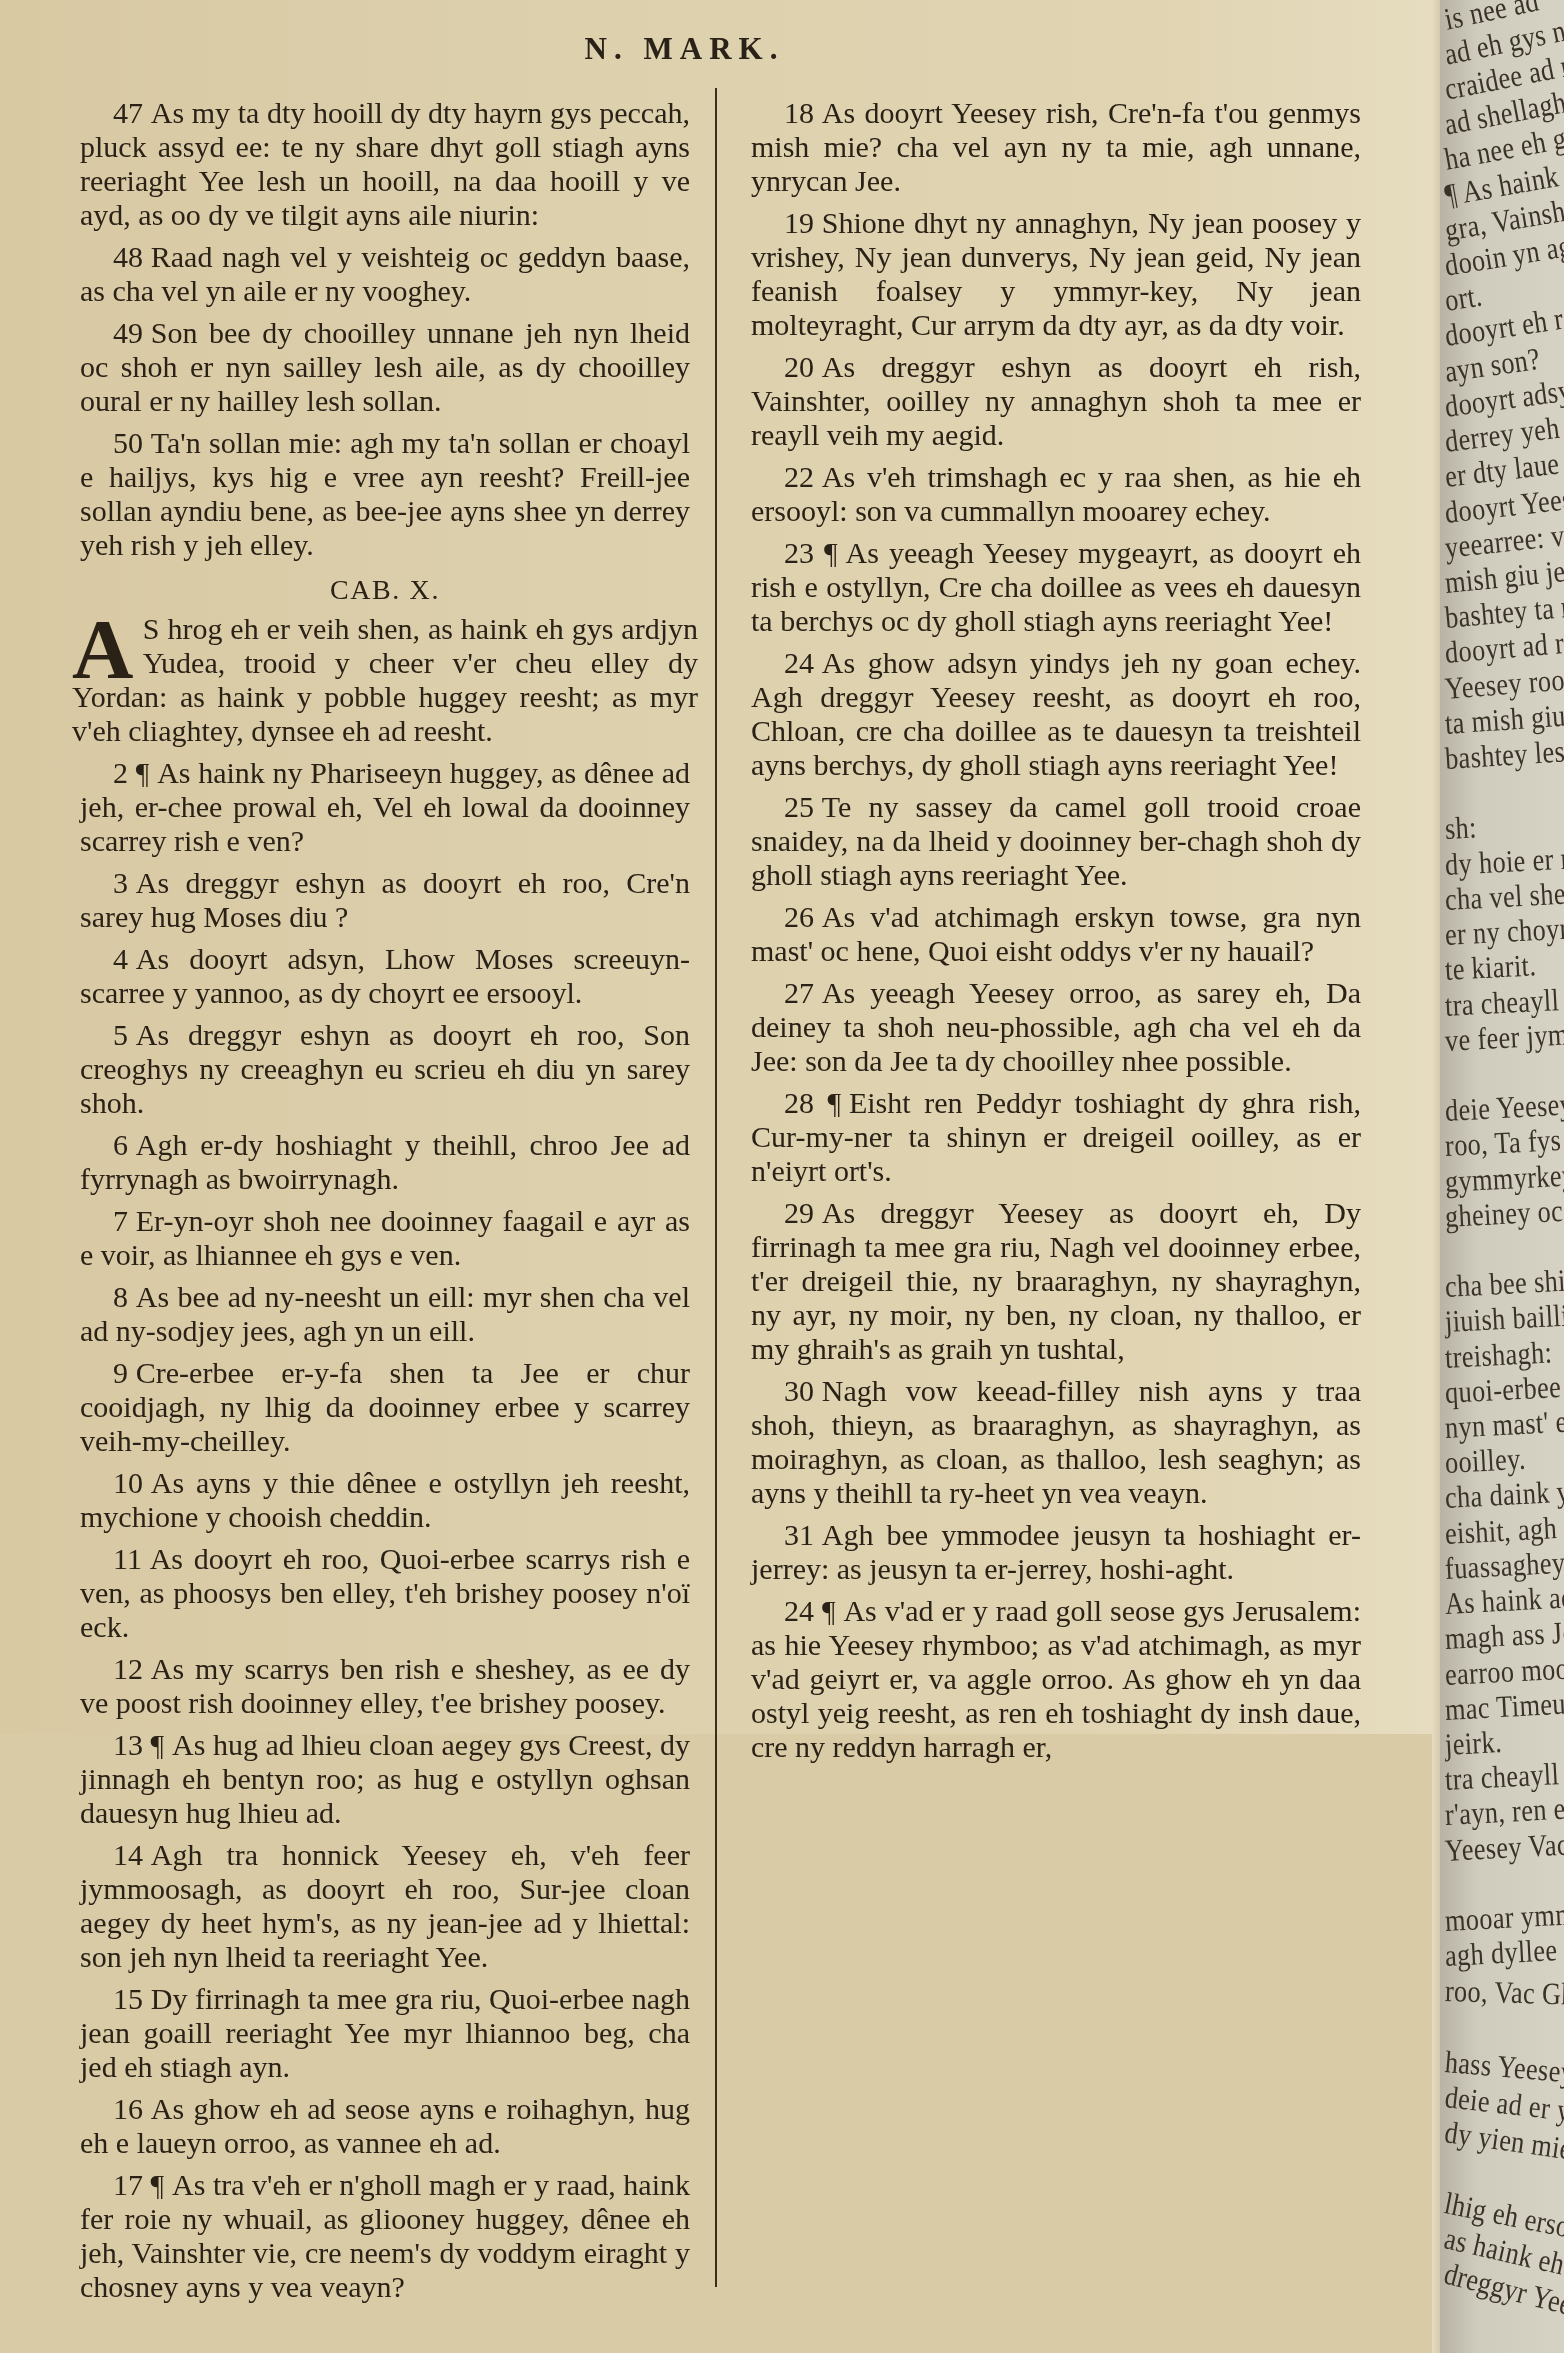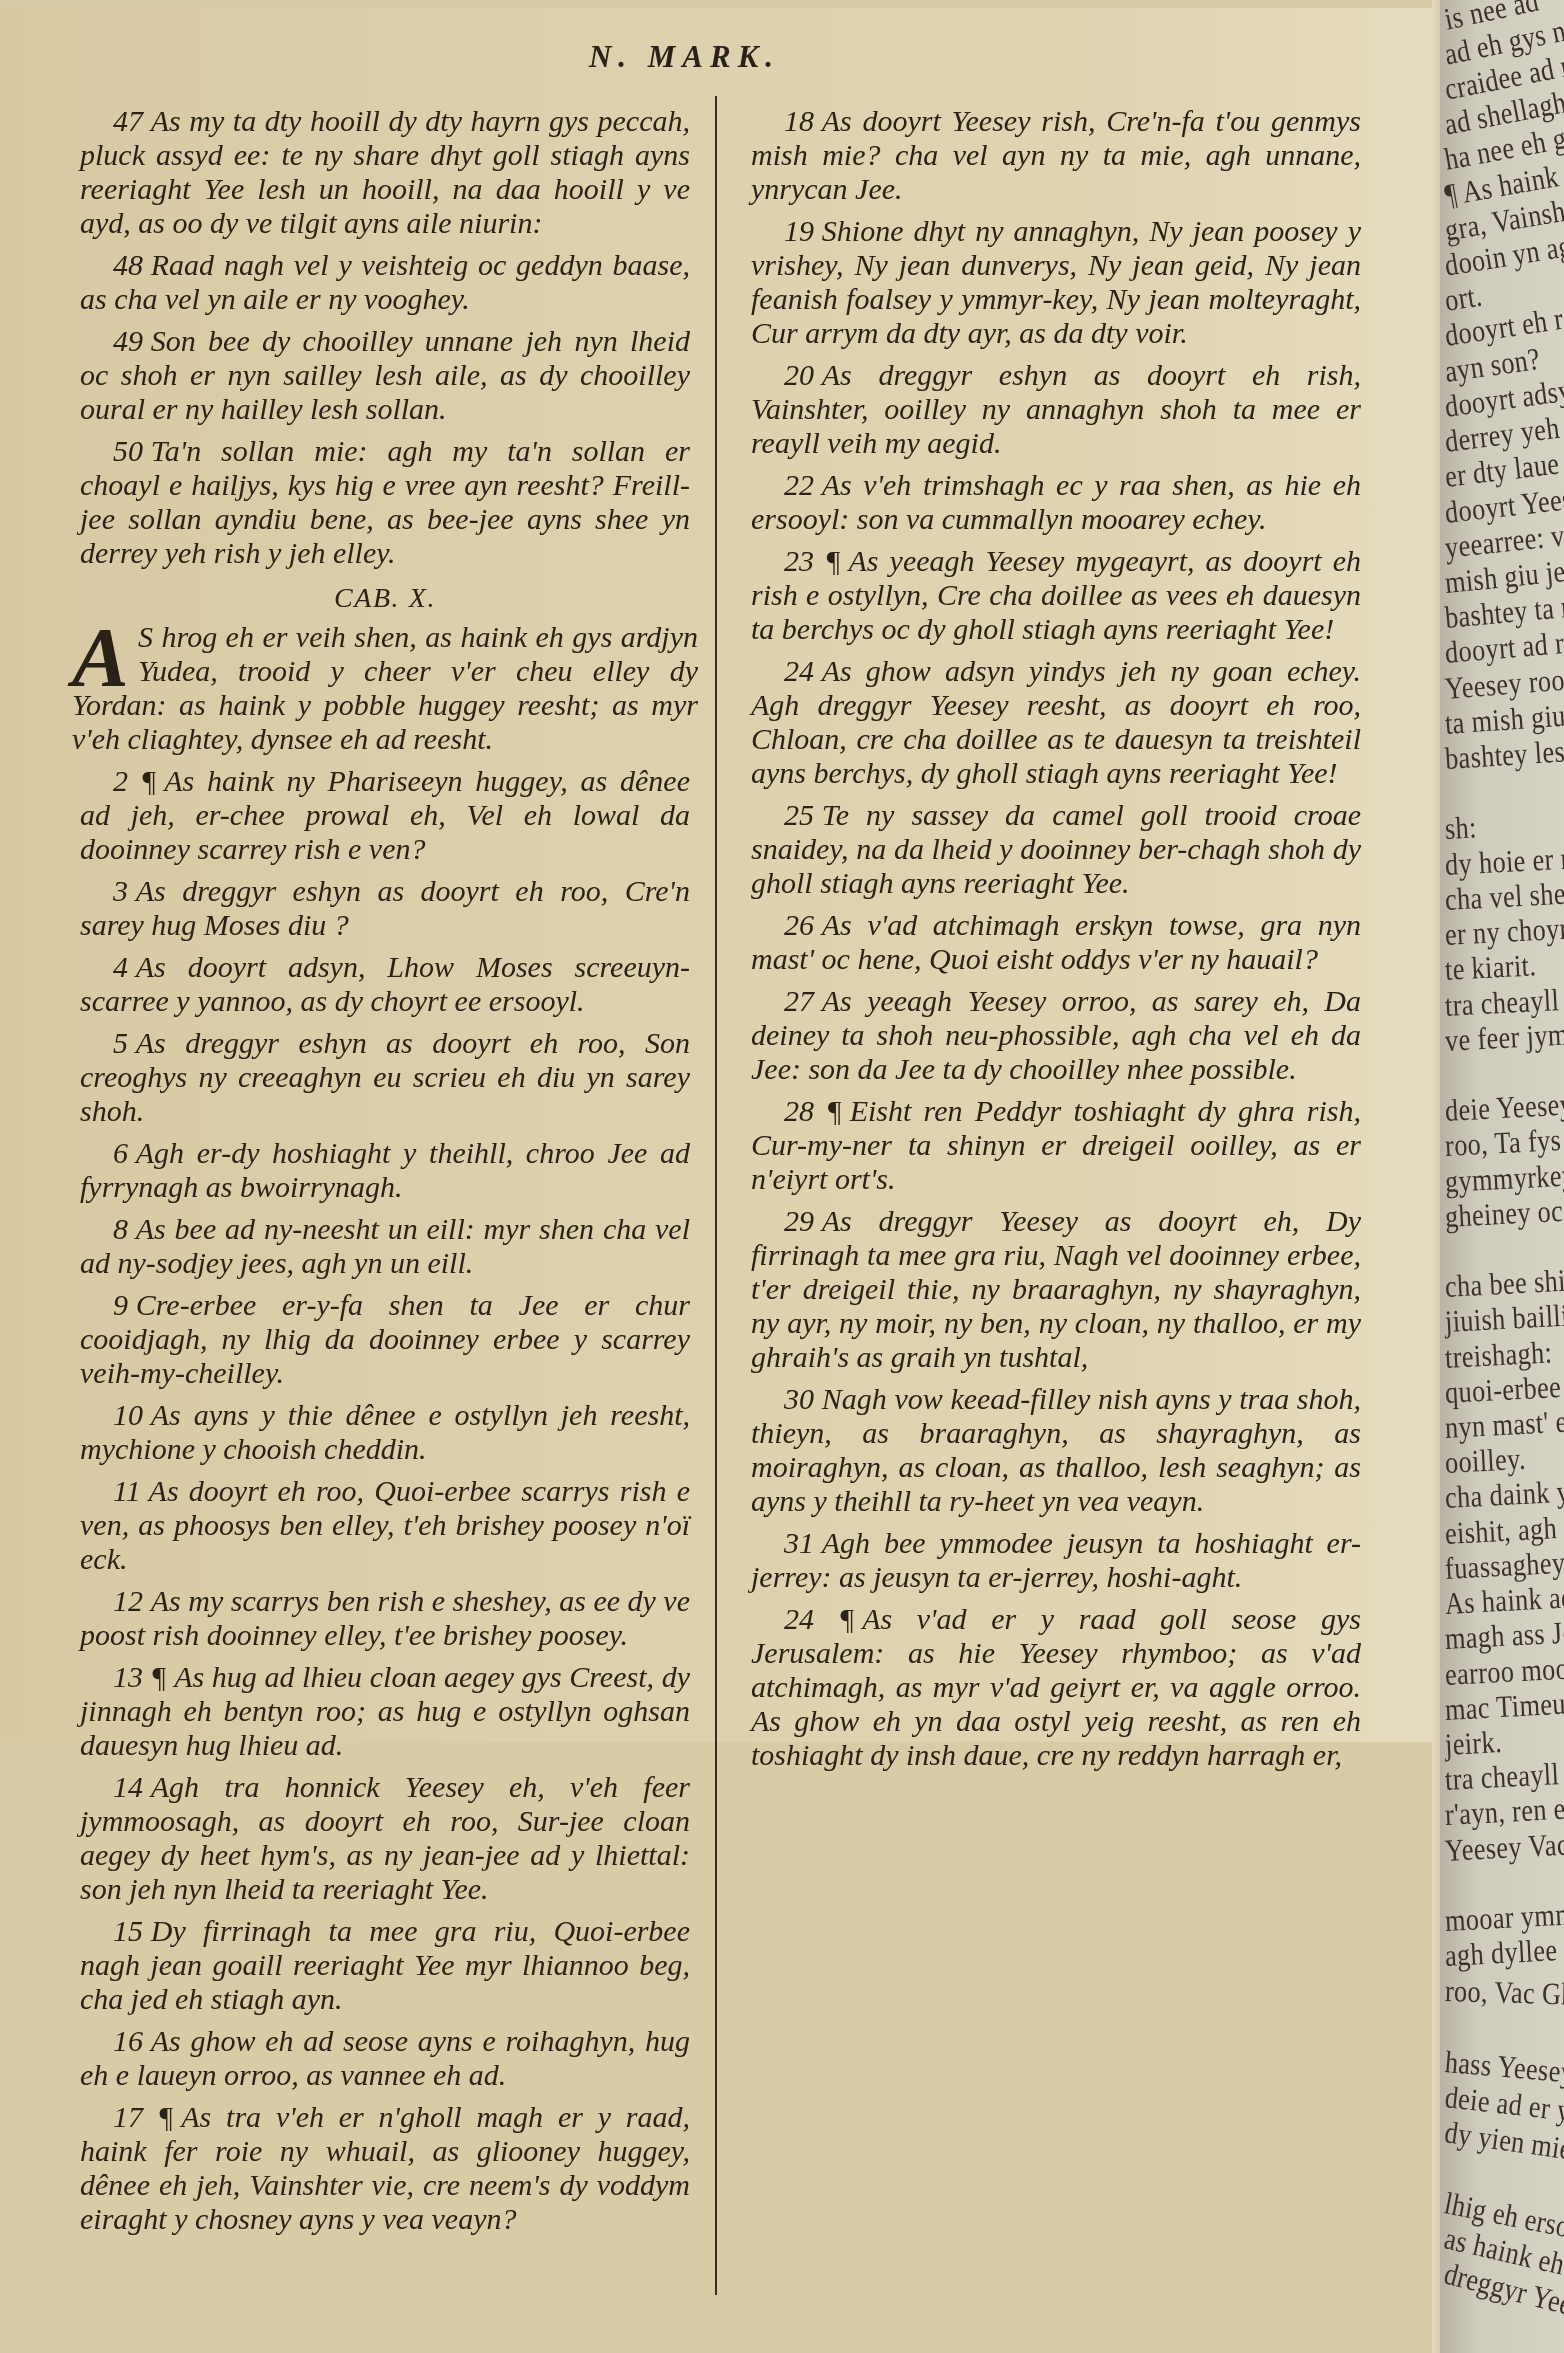--- a/index.html
+++ b/index.html
@@ -3,23 +3,22 @@
 <meta charset="utf-8">
 <style>
   html, body { margin: 0; padding: 0; }
   body {
     width: 1565px; height: 2354px; overflow: hidden; position: relative;
     background: #d9cba6;
     font-family: "Liberation Serif", "DejaVu Serif", serif;
     color: #2b2217;
   }
   .page {
-    position: absolute; left: 0; top: 8px; width: 1432px; height: 1734px;
+    position: absolute; left: 0; top: 0; width: 1432px; height: 1734px;
     background: linear-gradient(90deg, #d8c9a3 0%, #ddd0ad 40%, #e0d4b2 80%, #e6dcbf 100%);
-    font-style: italic;
   }
   .page-edge {
     position: absolute; left: 1432px; top: 0; width: 14px; height: 2354px;
     background: linear-gradient(90deg, #e7dcc0, #c7bca3);
   }
   .facing {
     position: absolute; left: 1440px; top: 0; width: 125px; height: 2354px;
     background: linear-gradient(90deg, #b8b3a4 0%, #cfcbbd 30%, #d6d2c4 100%);
     overflow: hidden;
   }
@@ -71,20 +70,21 @@
     <div class="chapter-title">CAB. X.</div>
     <p class="dropcap-para">
       <span class="dropcap">A</span><span>S hrog eh er veih shen, as haink eh gys ardjyn Yudea, trooid y cheer v'er cheu elley dy Yordan: as haink y pobble huggey reesht; as myr v'eh cliaghtey, dynsee eh ad reesht.</span>
     </p>
     <div id="left-verses">
         <p class="verse"><span class="num">2 ¶</span><span>As haink ny Phariseeyn huggey, as dênee ad jeh, er-chee prowal eh, Vel eh lowal da dooinney scarrey rish e ven?</span></p>
         <p class="verse"><span class="num">3</span><span>As dreggyr eshyn as dooyrt eh roo, Cre'n sarey hug Moses diu ?</span></p>
         <p class="verse"><span class="num">4</span><span>As dooyrt adsyn, Lhow Moses screeuyn-scarree y yannoo, as dy choyrt ee ersooyl.</span></p>
         <p class="verse"><span class="num">5</span><span>As dreggyr eshyn as dooyrt eh roo, Son creoghys ny creeaghyn eu scrieu eh diu yn sarey shoh.</span></p>
         <p class="verse"><span class="num">6</span><span>Agh er-dy hoshiaght y theihll, chroo Jee ad fyrrynagh as bwoirrynagh.</span></p>
+        <p class="verse"><span class="num">7</span><span>Er-yn-oyr shoh nee dooinney faagail e ayr as e voir, as lhiannee eh gys e ven.</span></p>
         <p class="verse"><span class="num">8</span><span>As bee ad ny-neesht un eill: myr shen cha vel ad ny-sodjey jees, agh yn un eill.</span></p>
         <p class="verse"><span class="num">9</span><span>Cre-erbee er-y-fa shen ta Jee er chur cooidjagh, ny lhig da dooinney erbee y scarrey veih-my-cheilley.</span></p>
         <p class="verse"><span class="num">10</span><span>As ayns y thie dênee e ostyllyn jeh reesht, mychione y chooish cheddin.</span></p>
         <p class="verse"><span class="num">11</span><span>As dooyrt eh roo, Quoi-erbee scarrys rish e ven, as phoosys ben elley, t'eh brishey poosey n'oï eck.</span></p>
         <p class="verse"><span class="num">12</span><span>As my scarrys ben rish e sheshey, as ee dy ve poost rish dooinney elley, t'ee brishey poosey.</span></p>
         <p class="verse"><span class="num">13 ¶</span><span>As hug ad lhieu cloan aegey gys Creest, dy jinnagh eh bentyn roo; as hug e ostyllyn oghsan dauesyn hug lhieu ad.</span></p>
         <p class="verse"><span class="num">14</span><span>Agh tra honnick Yeesey eh, v'eh feer jymmoosagh, as dooyrt eh roo, Sur-jee cloan aegey dy heet hym's, as ny jean-jee ad y lhiettal: son jeh nyn lheid ta reeriaght Yee.</span></p>
         <p class="verse"><span class="num">15</span><span>Dy firrinagh ta mee gra riu, Quoi-erbee nagh jean goaill reeriaght Yee myr lhiannoo beg, cha jed eh stiagh ayn.</span></p>
         <p class="verse"><span class="num">16</span><span>As ghow eh ad seose ayns e roihaghyn, hug eh e laueyn orroo, as vannee eh ad.</span></p>
         <p class="verse"><span class="num">17 ¶</span><span>As tra v'eh er n'gholl magh er y raad, haink fer roie ny whuail, as gliooney huggey, dênee eh jeh, Vainshter vie, cre neem's dy voddym eiraght y chosney ayns y vea veayn?</span></p>

